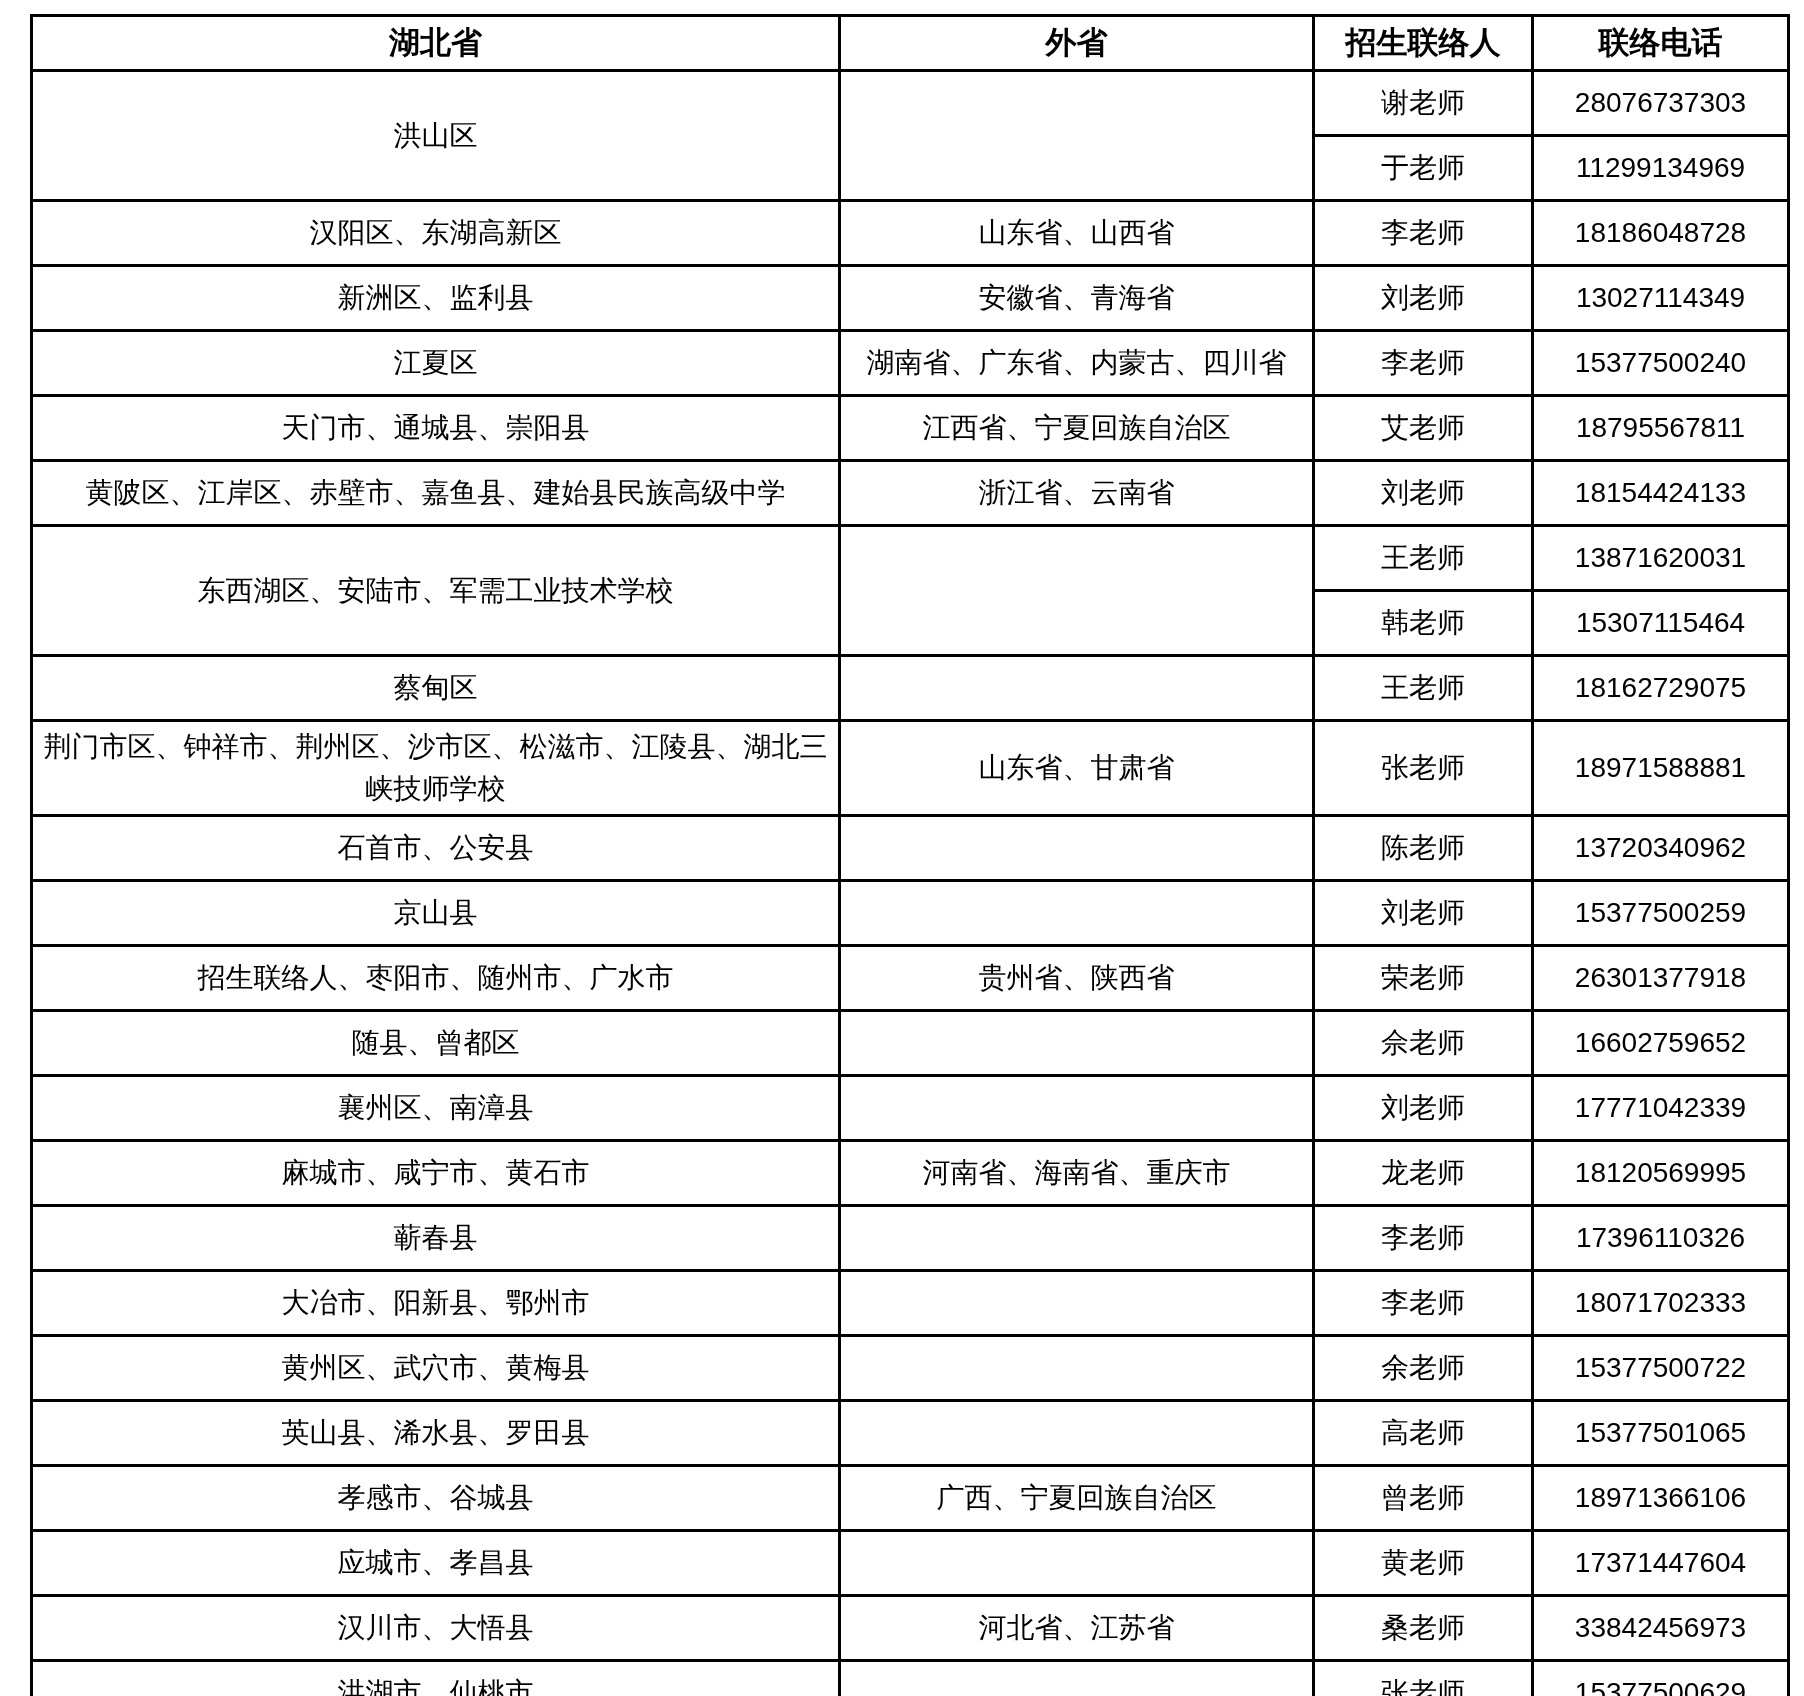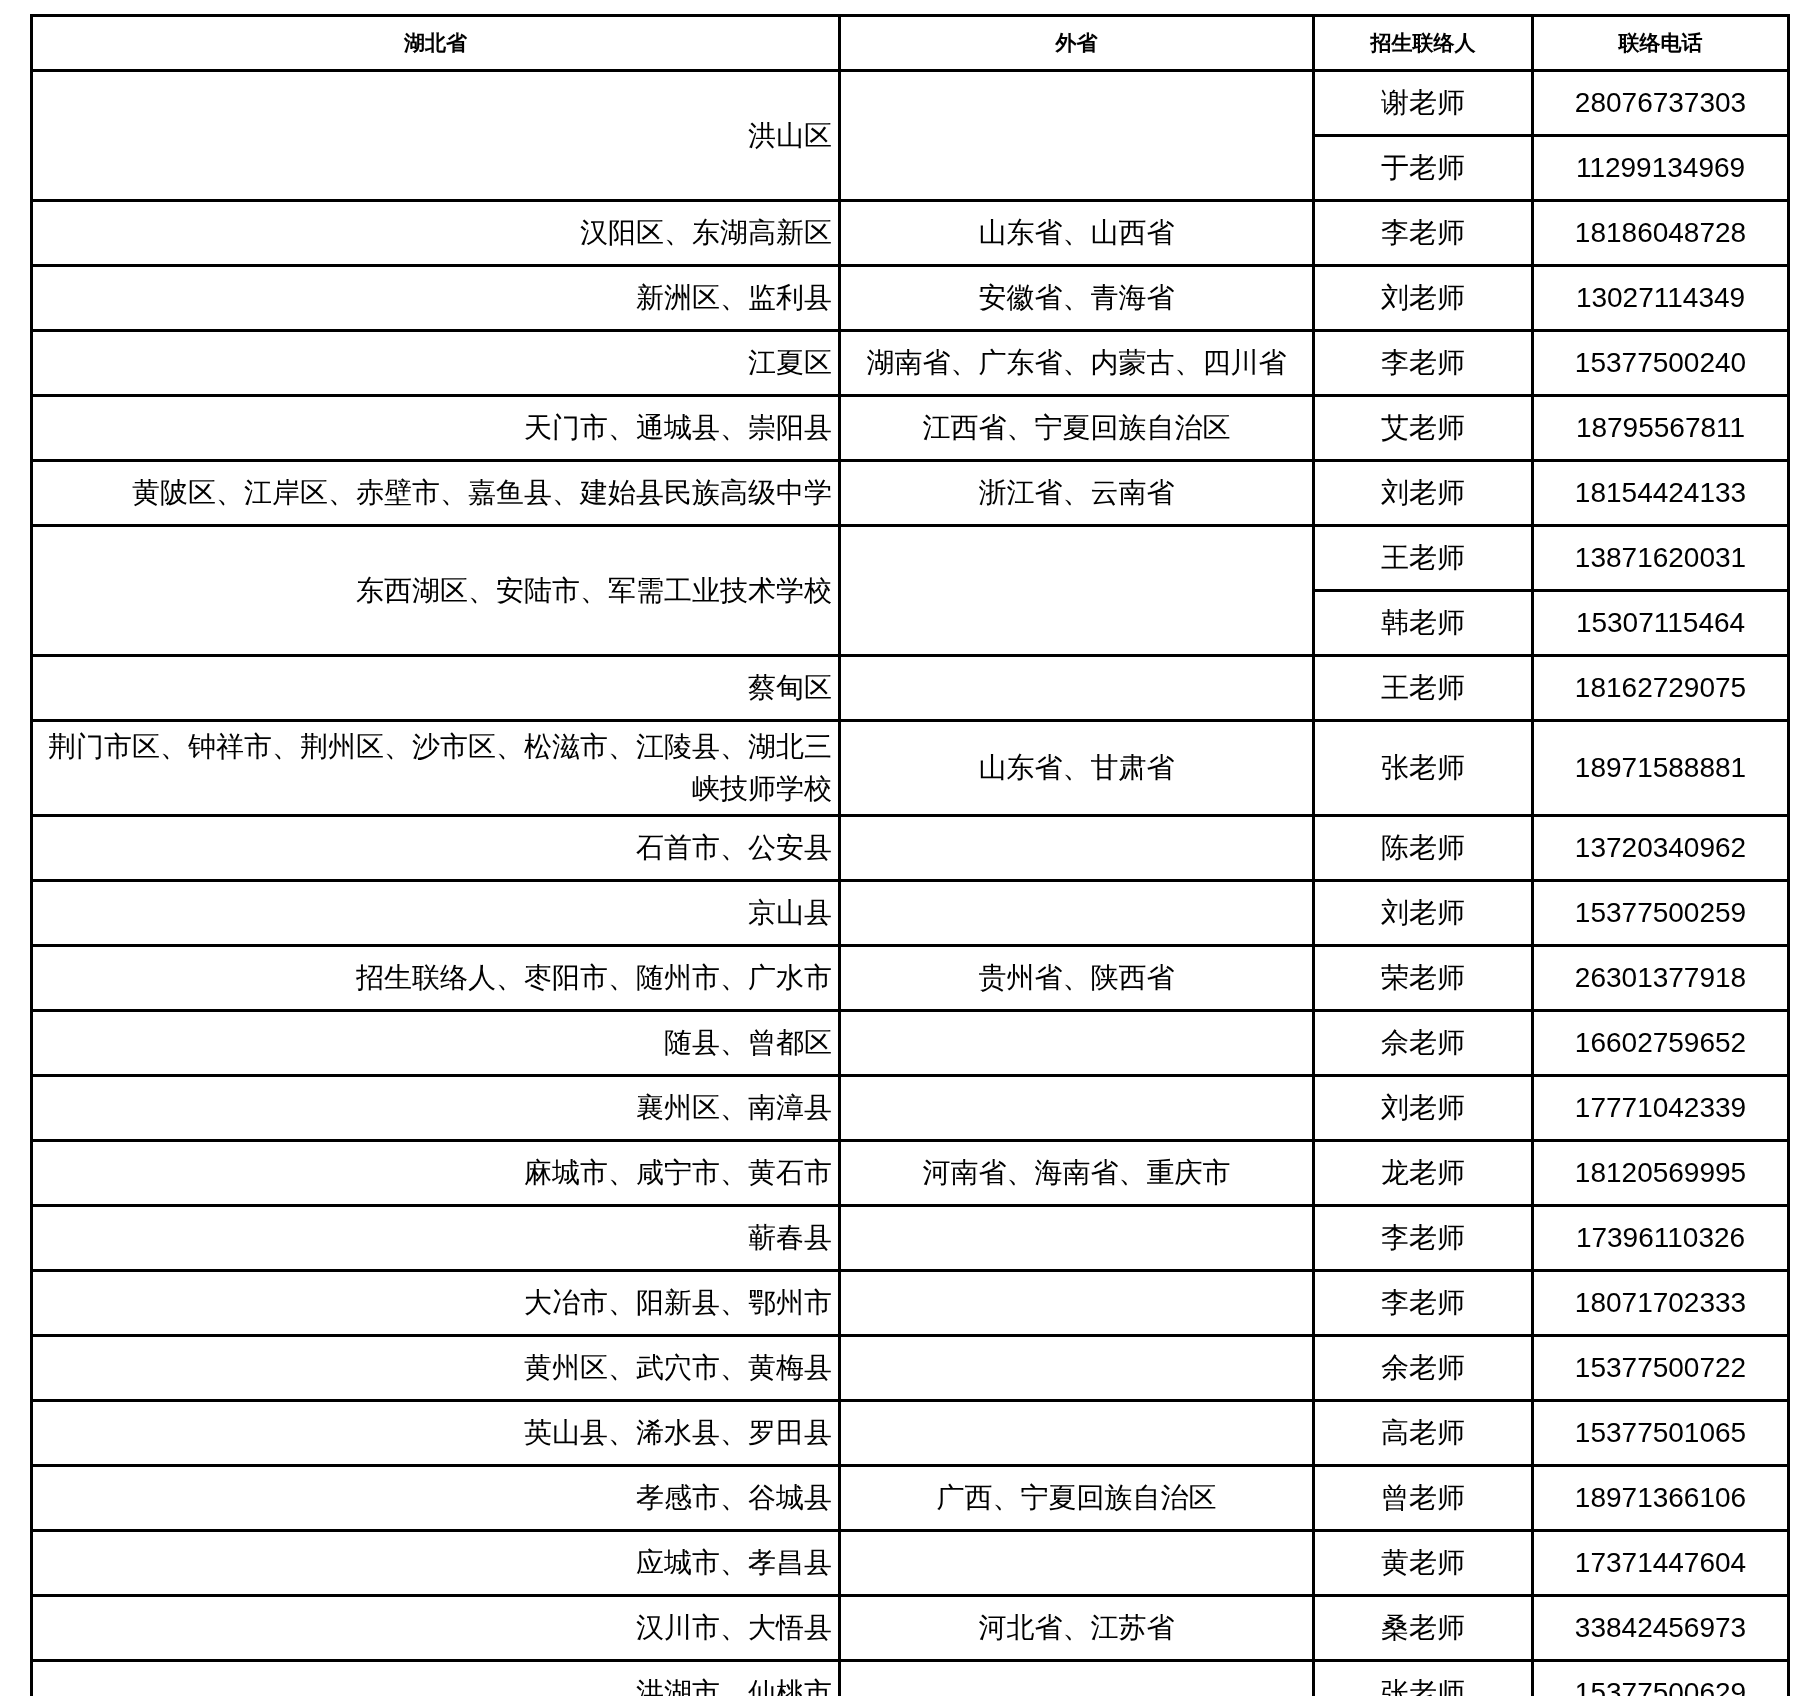--- a/index.html
+++ b/index.html
@@ -21,35 +21,35 @@
     background: #ffffff;
   }
   table.contact-table th,
   table.contact-table td {
     border: 3px solid #000000;
     vertical-align: middle;
     overflow: hidden;
     word-break: break-all;
   }
   table.contact-table th {
-    font-size: 21px;
+    font-size: 31px;
     font-weight: bold;
     text-align: center;
     height: 52px;
     padding: 0 4px;
   }
   table.contact-table td {
     font-size: 28px;
     font-weight: normal;
     height: 58px;
     line-height: 1.5;
     padding: 2px 6px;
   }
   td.hubei-cell {
-    text-align: right;
+    text-align: center;
     padding-left: 8px;
     padding-right: 14px;
   }
   td.other-cell,
   td.contact-cell,
   td.phone-cell {
     text-align: center;
   }
   tr.tall-row td {
     height: 88px;

